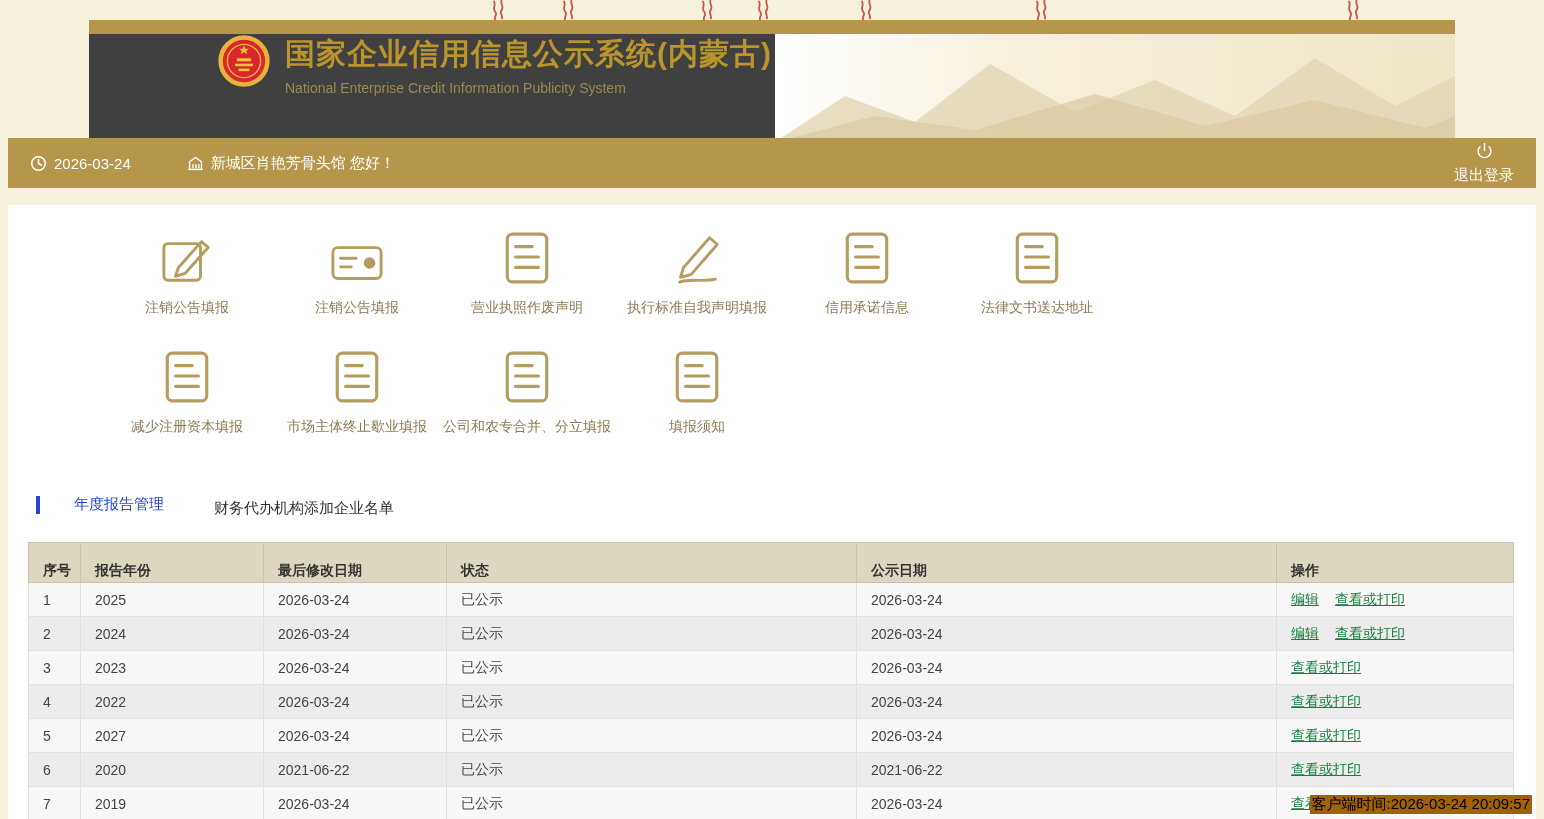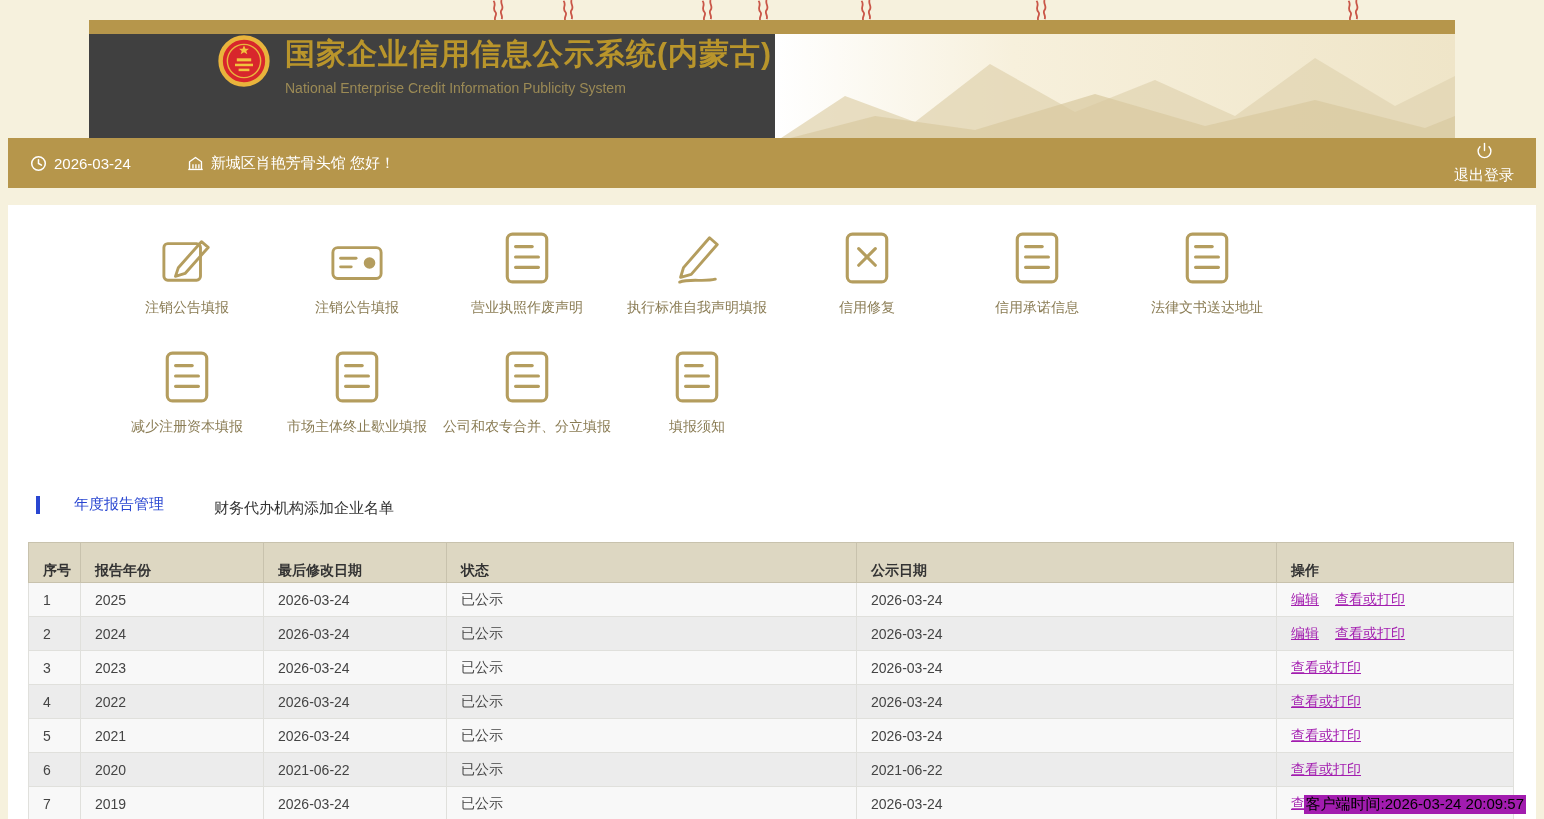--- a/index.html
+++ b/index.html
@@ -53,24 +53,24 @@
   .report th {
     height:40px; background:#ddd7c2; border:1px solid #c8c2ad;
     font-size:14px; font-weight:bold; color:#333; text-align:left; padding:16px 0 0 14px;
   }
   .report td {
     height:34px; border:1px solid #e0e0dc; font-size:14px; color:#444; padding:0 0 0 14px;
     white-space:nowrap; overflow:hidden;
   }
   .report tbody tr:nth-child(odd) { background:#f8f8f8; }
   .report tbody tr:nth-child(even) { background:#ececec; }
-  .report a { color:#a21caf; margin-right:16px; }
-
-  .client-time { position:absolute; right:18px; bottom:5px; font-size:15px; color:#000;
-                 background:#a21caf; padding:0 2px; z-index:10; white-space:nowrap; }
+  .report a { color:#15803d; margin-right:16px; }
+
+  .client-time { position:absolute; right:12px; bottom:5px; font-size:15px; color:#000;
+                 background:#a16207; padding:0 2px; z-index:10; white-space:nowrap; }
 </style>
 </head>
 <body>
 
 <svg width="0" height="0" style="position:absolute" aria-hidden="true">
   <defs>
     <symbol id="ic-doc" viewBox="0 0 44 52">
       <rect x="3" y="3" width="38" height="46" rx="5" fill="none" stroke="currentColor" stroke-width="3"></rect>
       <line x1="11" y1="15" x2="27" y2="15" stroke="currentColor" stroke-width="3" stroke-linecap="round"></line>
       <line x1="11" y1="25" x2="33" y2="25" stroke="currentColor" stroke-width="3" stroke-linecap="round"></line>
@@ -223,28 +223,20 @@
         </div>
       <div class="sc-label">营业执照作废声明</div>
     </div>
     <div class="sc-item">
       <div class="sc-iconbox">
           <svg width="54" height="54">
             <use href="#ic-pencil"></use>
           </svg>
         </div>
       <div class="sc-label">执行标准自我声明填报</div>
-    </div>
-    <div class="sc-item">
-      <div class="sc-iconbox">
-          <svg width="46" height="54">
-            <use href="#ic-docx"></use>
-          </svg>
-        </div>
-      <div class="sc-label">信用修复</div>
     </div>
     <div class="sc-item">
       <div class="sc-iconbox">
           <svg width="46" height="54">
             <use href="#ic-doc"></use>
           </svg>
         </div>
       <div class="sc-label">信用承诺信息</div>
     </div>
     <div class="sc-item">
@@ -345,21 +337,21 @@
         <tr>
     <td>4</td>
     <td>2022</td>
     <td>2026-03-24</td>
     <td>已公示</td>
     <td>2026-03-24</td>
     <td><a href="#">查看或打印</a></td>
   </tr>
         <tr>
     <td>5</td>
-    <td>2021</td>
+    <td>2027</td>
     <td>2026-03-24</td>
     <td>已公示</td>
     <td>2026-03-24</td>
     <td><a href="#">查看或打印</a></td>
   </tr>
         <tr>
     <td>6</td>
     <td>2020</td>
     <td>2021-06-22</td>
     <td>已公示</td>

